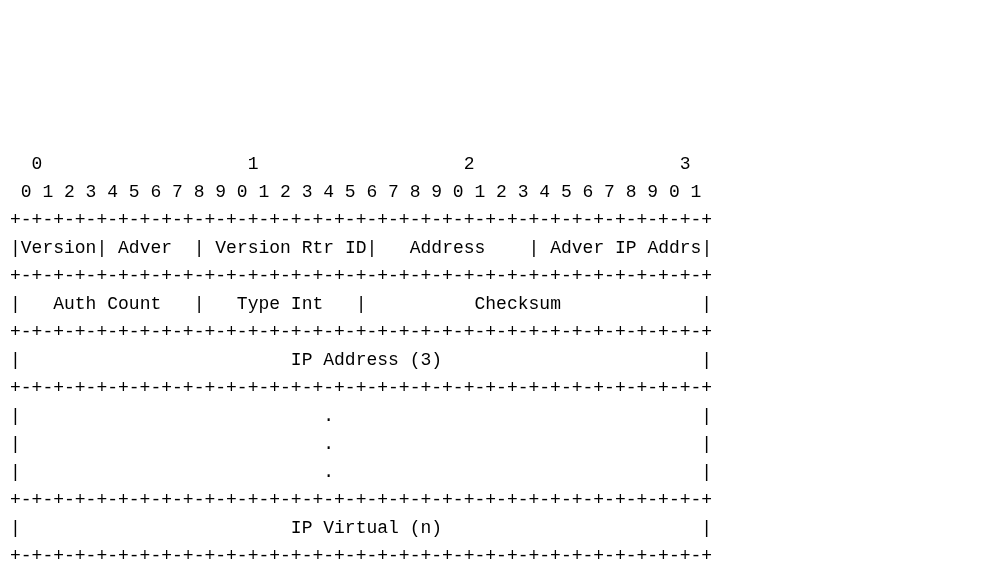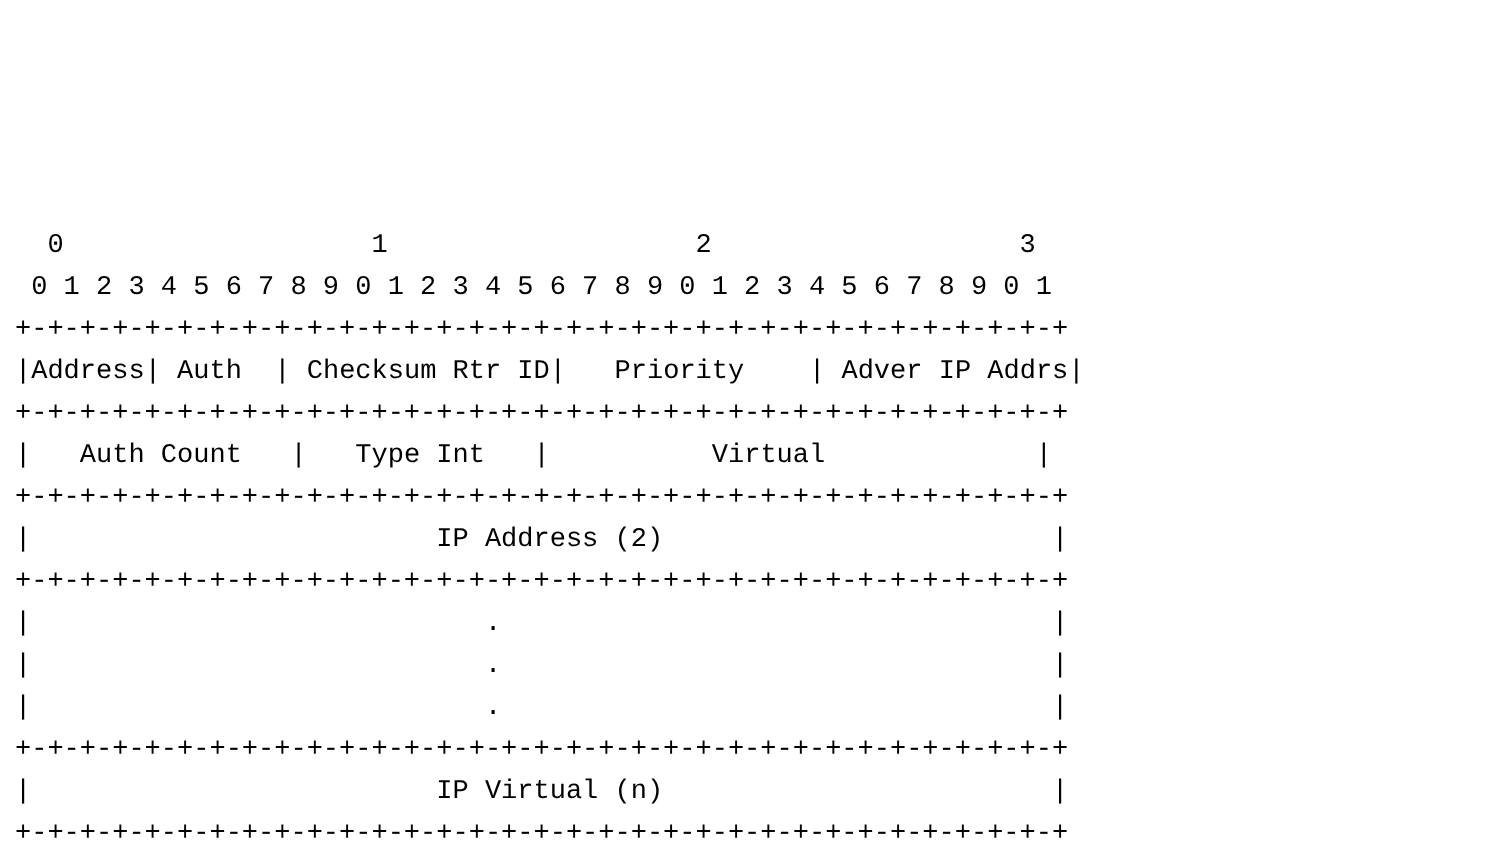--- a/index.html
+++ b/index.html
@@ -16,25 +16,25 @@
 </style>
 </head>
 <body>
 
 
 
 <div id="diagram">
 <span>  0                   1                   2                   3</span>
 <span> 0 1 2 3 4 5 6 7 8 9 0 1 2 3 4 5 6 7 8 9 0 1 2 3 4 5 6 7 8 9 0 1</span>
 <span>+-+-+-+-+-+-+-+-+-+-+-+-+-+-+-+-+-+-+-+-+-+-+-+-+-+-+-+-+-+-+-+-+</span>
-|<span>Address</span>|<span> Auth  </span>|<span> Checksum Rtr ID</span>|<span>   Priority    </span>|<span> Adver IP Addrs</span>|
+|<span>Version</span>|<span> Adver  </span>|<span> Version Rtr ID</span>|<span>   Address    </span>|<span> Adver IP Addrs</span>|
 <span>+-+-+-+-+-+-+-+-+-+-+-+-+-+-+-+-+-+-+-+-+-+-+-+-+-+-+-+-+-+-+-+-+</span>
-|<span>   Auth Count   </span>|<span>   Type Int   </span>|<span>          Virtual             </span>|
+|<span>   Auth Count   </span>|<span>   Type Int   </span>|<span>          Checksum             </span>|
 <span>+-+-+-+-+-+-+-+-+-+-+-+-+-+-+-+-+-+-+-+-+-+-+-+-+-+-+-+-+-+-+-+-+</span>
-|<span>                         IP Address (2)                        </span>|
+|<span>                         IP Address (3)                        </span>|
 <span>+-+-+-+-+-+-+-+-+-+-+-+-+-+-+-+-+-+-+-+-+-+-+-+-+-+-+-+-+-+-+-+-+</span>
 |<span>                            .                                  </span>|
 |<span>                            .                                  </span>|
 |<span>                            .                                  </span>|
 <span>+-+-+-+-+-+-+-+-+-+-+-+-+-+-+-+-+-+-+-+-+-+-+-+-+-+-+-+-+-+-+-+-+</span>
 |<span>                         IP Virtual (n)                        </span>|
 <span>+-+-+-+-+-+-+-+-+-+-+-+-+-+-+-+-+-+-+-+-+-+-+-+-+-+-+-+-+-+-+-+-+</span>
 ||
 
 ||

